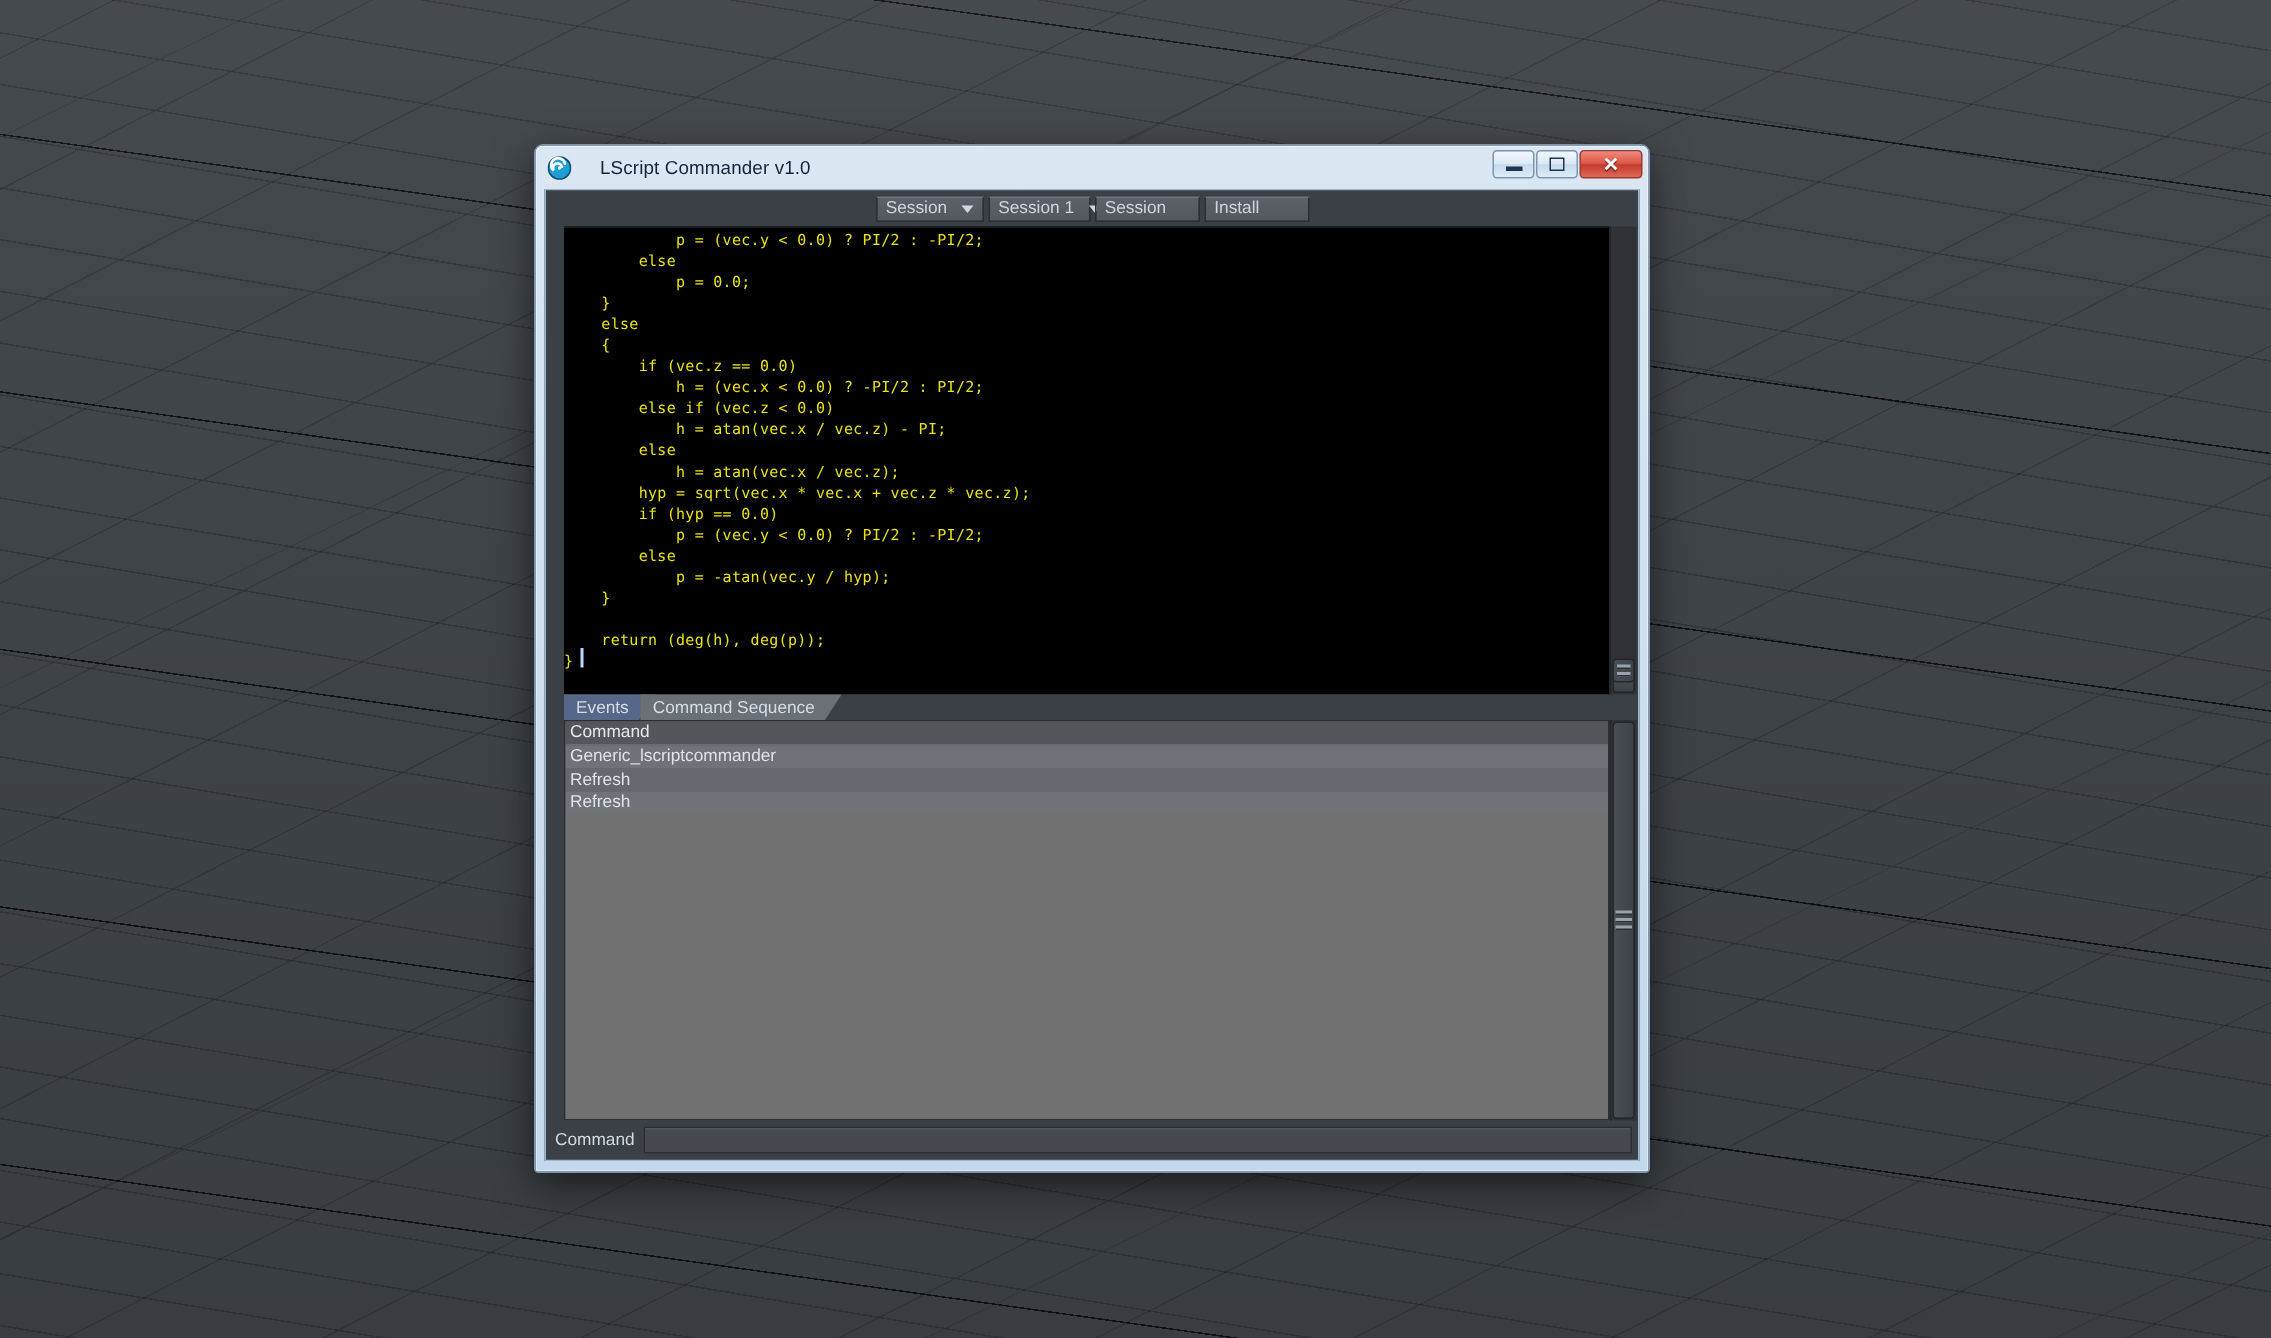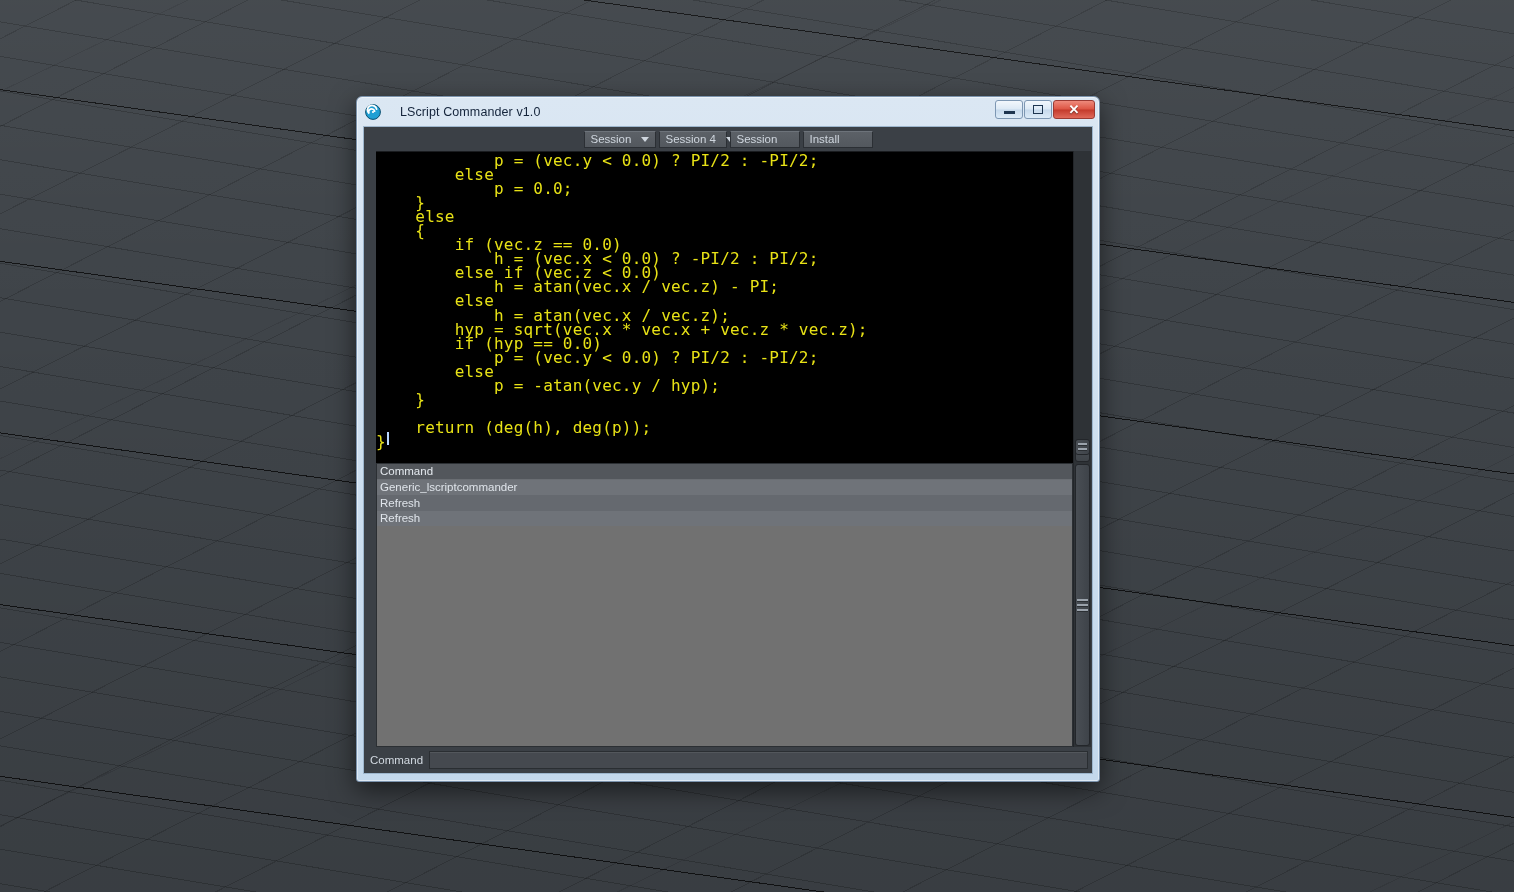--- a/index.html
+++ b/index.html
@@ -152,21 +152,21 @@
     flex: 1 1 auto;
     background: #000000;
     position: relative;
     overflow: hidden;
     border-top: 1px solid #1a1c1f;
   }
   #code-text {
     margin: 0;
     padding: 2px 0 0 0;
     font-family: "DejaVu Sans Mono", monospace;
-    font-size: 16px;
+    font-size: 10px;
     line-height: 14.05px;
     color: #e8e216;
     white-space: pre;
     letter-spacing: 0.2px;
   }
   #code-caret {
     position: absolute;
     left: 11px; bottom: 18px;
     width: 2px; height: 13px;
     background: #b9d7ff;
@@ -336,21 +336,21 @@
   </div>
 
   <div id="client">
 
     <div id="toolbar">
       <div id="drop-session" class="tb-drop">
         <span class="lbl">Session</span>
         <span class="chev"></span>
       </div>
       <div id="drop-session1" class="tb-drop">
-        <span class="lbl">Session 4</span>
+        <span class="lbl">Session 1</span>
         <span class="chev"></span>
       </div>
       <div id="btn-execute" class="tb-btn">
         <span>Session</span>
       </div>
       <div id="btn-install" class="tb-btn">
         <span>Install</span>
       </div>
     </div>
 
@@ -385,20 +385,30 @@
             <span class="grip"></span>
             <span class="grip"></span>
           </div>
         </div>
         <div class="arrow-btn">
           <span class="arrow-dn"></span>
         </div>
       </div>
     </div>
 
+    <div id="tabstrip">
+      <div class="tab active">
+        <span>Events</span>
+        <span class="slant"></span>
+      </div>
+      <div class="tab inactive">
+        <span>Command Sequence</span>
+        <span class="slant"></span>
+      </div>
+    </div>
 
     <div id="list-region">
       <div id="list-pane">
         <div class="lrow header">
           <span>Command</span>
         </div>
         <div class="lrow odd">
           <span>Generic_lscriptcommander</span>
         </div>
         <div class="lrow even">

